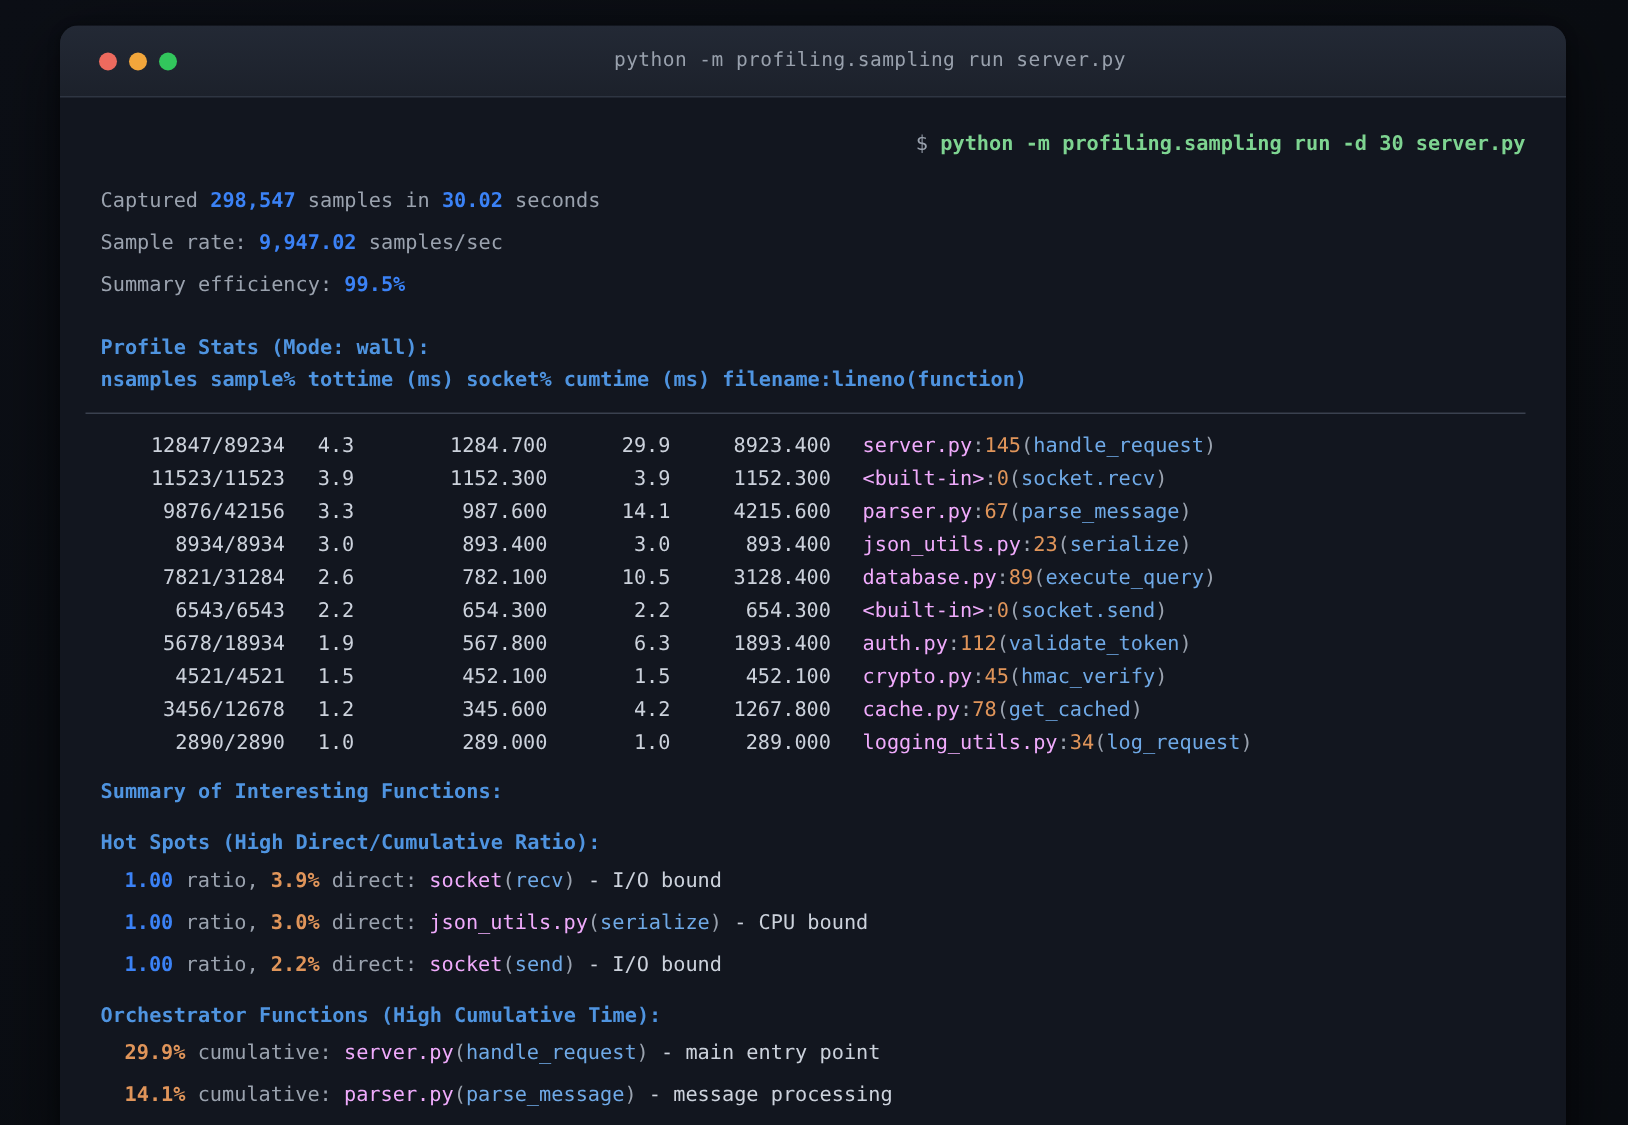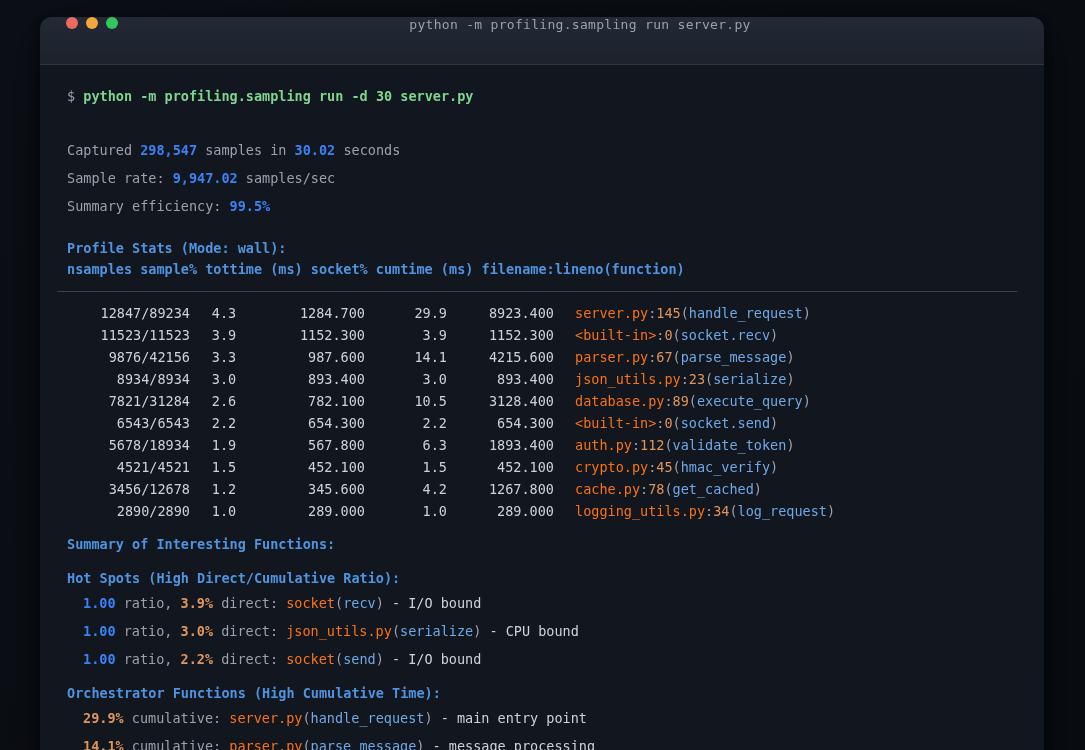--- a/index.html
+++ b/index.html
@@ -17,21 +17,21 @@
     width: 1004px; height: 758px;
     background: #12161f;
     border-radius: 12px;
     box-shadow: 0 12px 48px rgba(0,0,0,0.55), 0 2px 8px rgba(0,0,0,0.4);
     overflow: hidden;
   }
 
   .titlebar {
     height: 48px;
     display: flex;
-    align-items: flex-start;
+    align-items: center;
     padding-left: 26px;
     background: linear-gradient(#232935, #1c212b);
     border-bottom: 1px solid #2e3542;
   }
   .lights { display: flex; gap: 8px; width: 76px; flex: 0 0 auto; }
   .light { width: 12px; height: 12px; border-radius: 50%; cursor: default; }
   .titlebar-title {
     flex: 1;
     text-align: center;
     font-size: 13px;
@@ -41,26 +41,26 @@
   }
 
   .term-body {
     padding: 21px 27px 0 27px;
     font-size: 13.5px;
     line-height: 20px;
     color: #c9cfd9;
   }
   .line { white-space: pre; height: 20px; }
 
-  .cmd-line { margin-bottom: 34px; }
+  .cmd-line { margin-bottom: 18px; text-align: right; }
   .stat-line { margin-bottom: 8px; }
 
   .c-dim    { color: #9aa2ae; }
   .c-num    { color: #3b82f6; font-weight: bold; }
-  .c-green  { color: #f97316; }
+  .c-green  { color: #f0abfc; }
   .c-orange { color: #e0955a; font-weight: bold; }
   .c-oline  { color: #e0955a; }
   .c-func   { color: #6fa9e6; }
   .c-white  { color: #ccd2dc; }
   .c-punct  { color: #9aa2ae; }
   .c-head   { color: #4f94e0; font-weight: bold; }
 
   .prompt  { color: #9aa2ae; }
   .cmdtext { color: #7ed491; font-weight: bold; }
 

